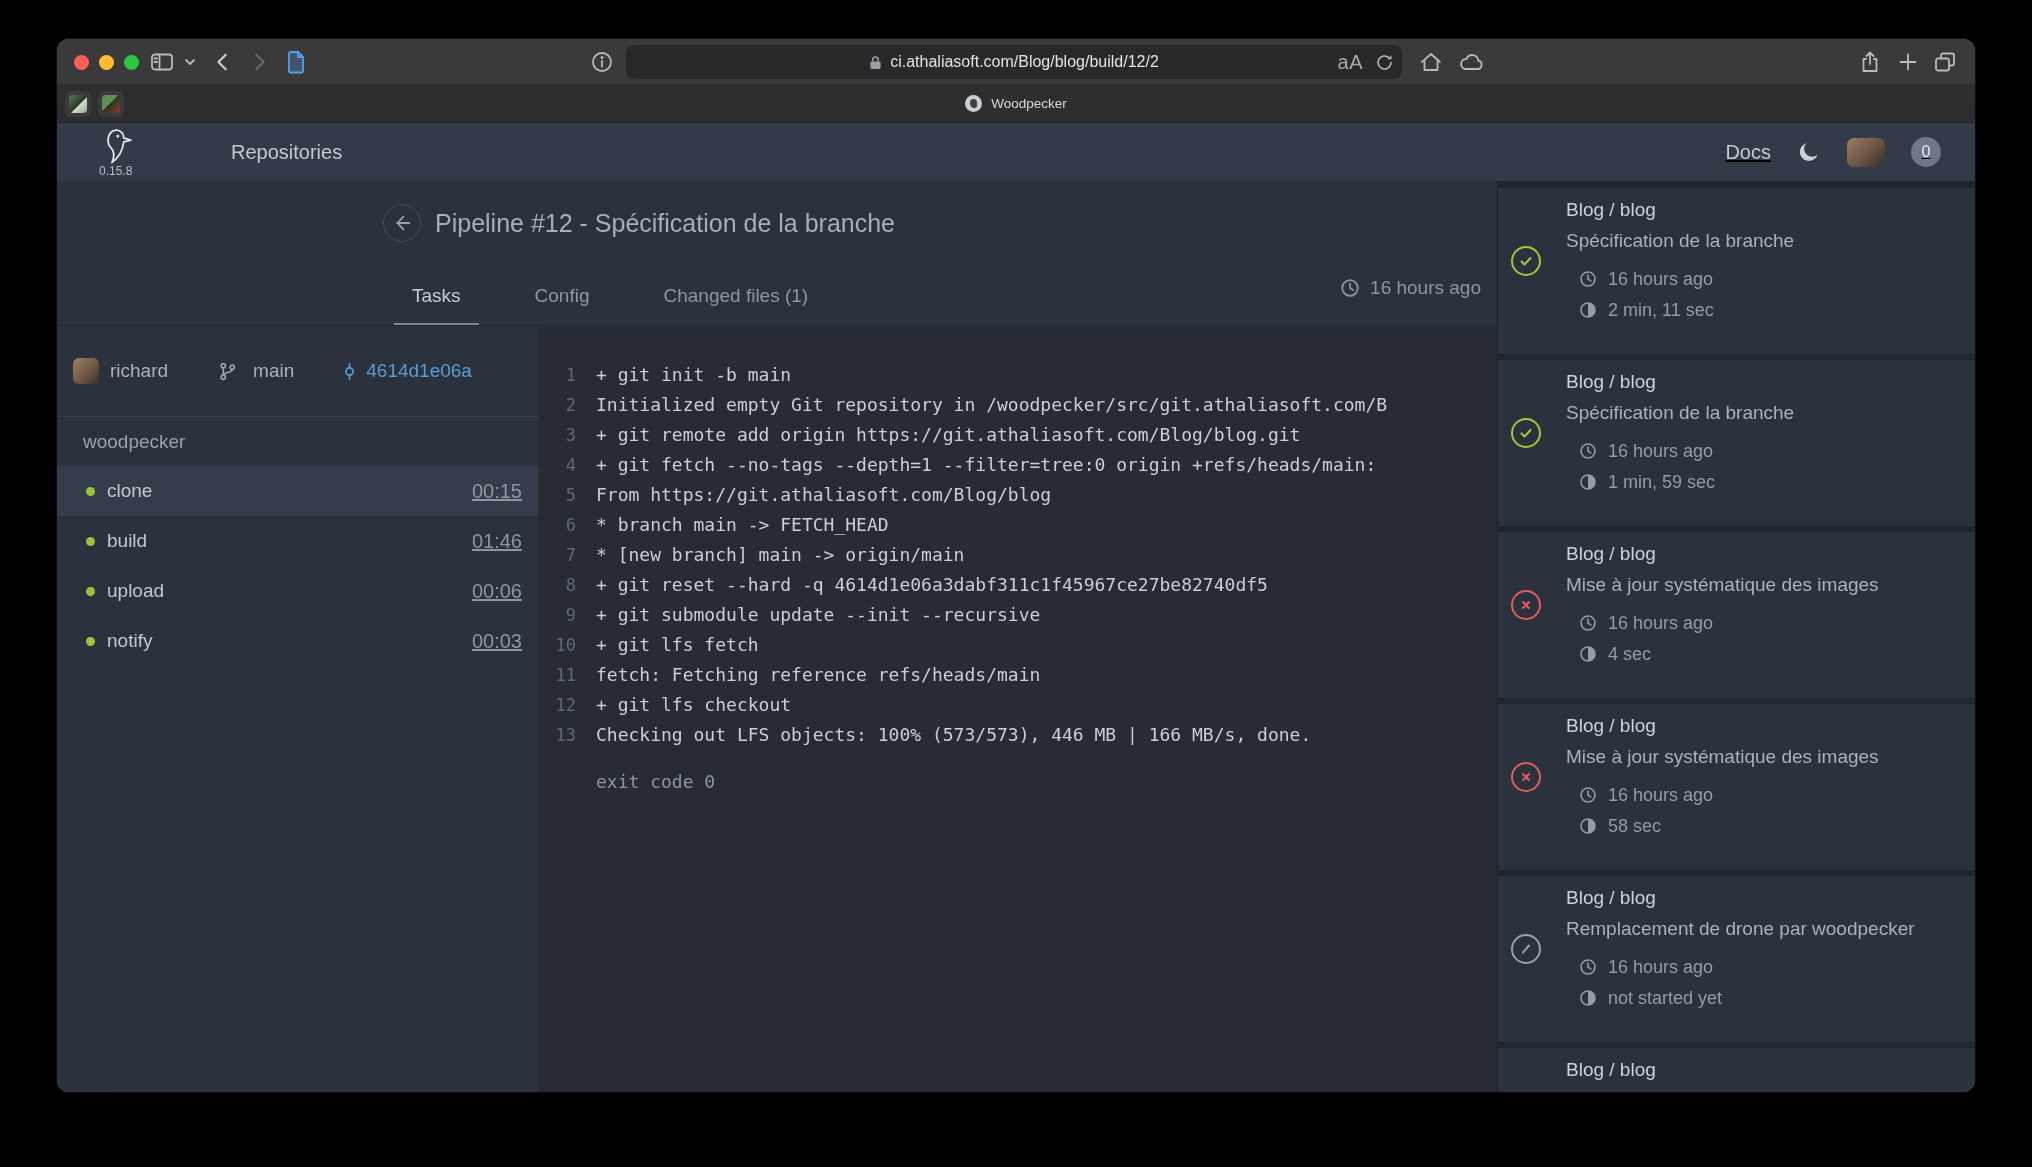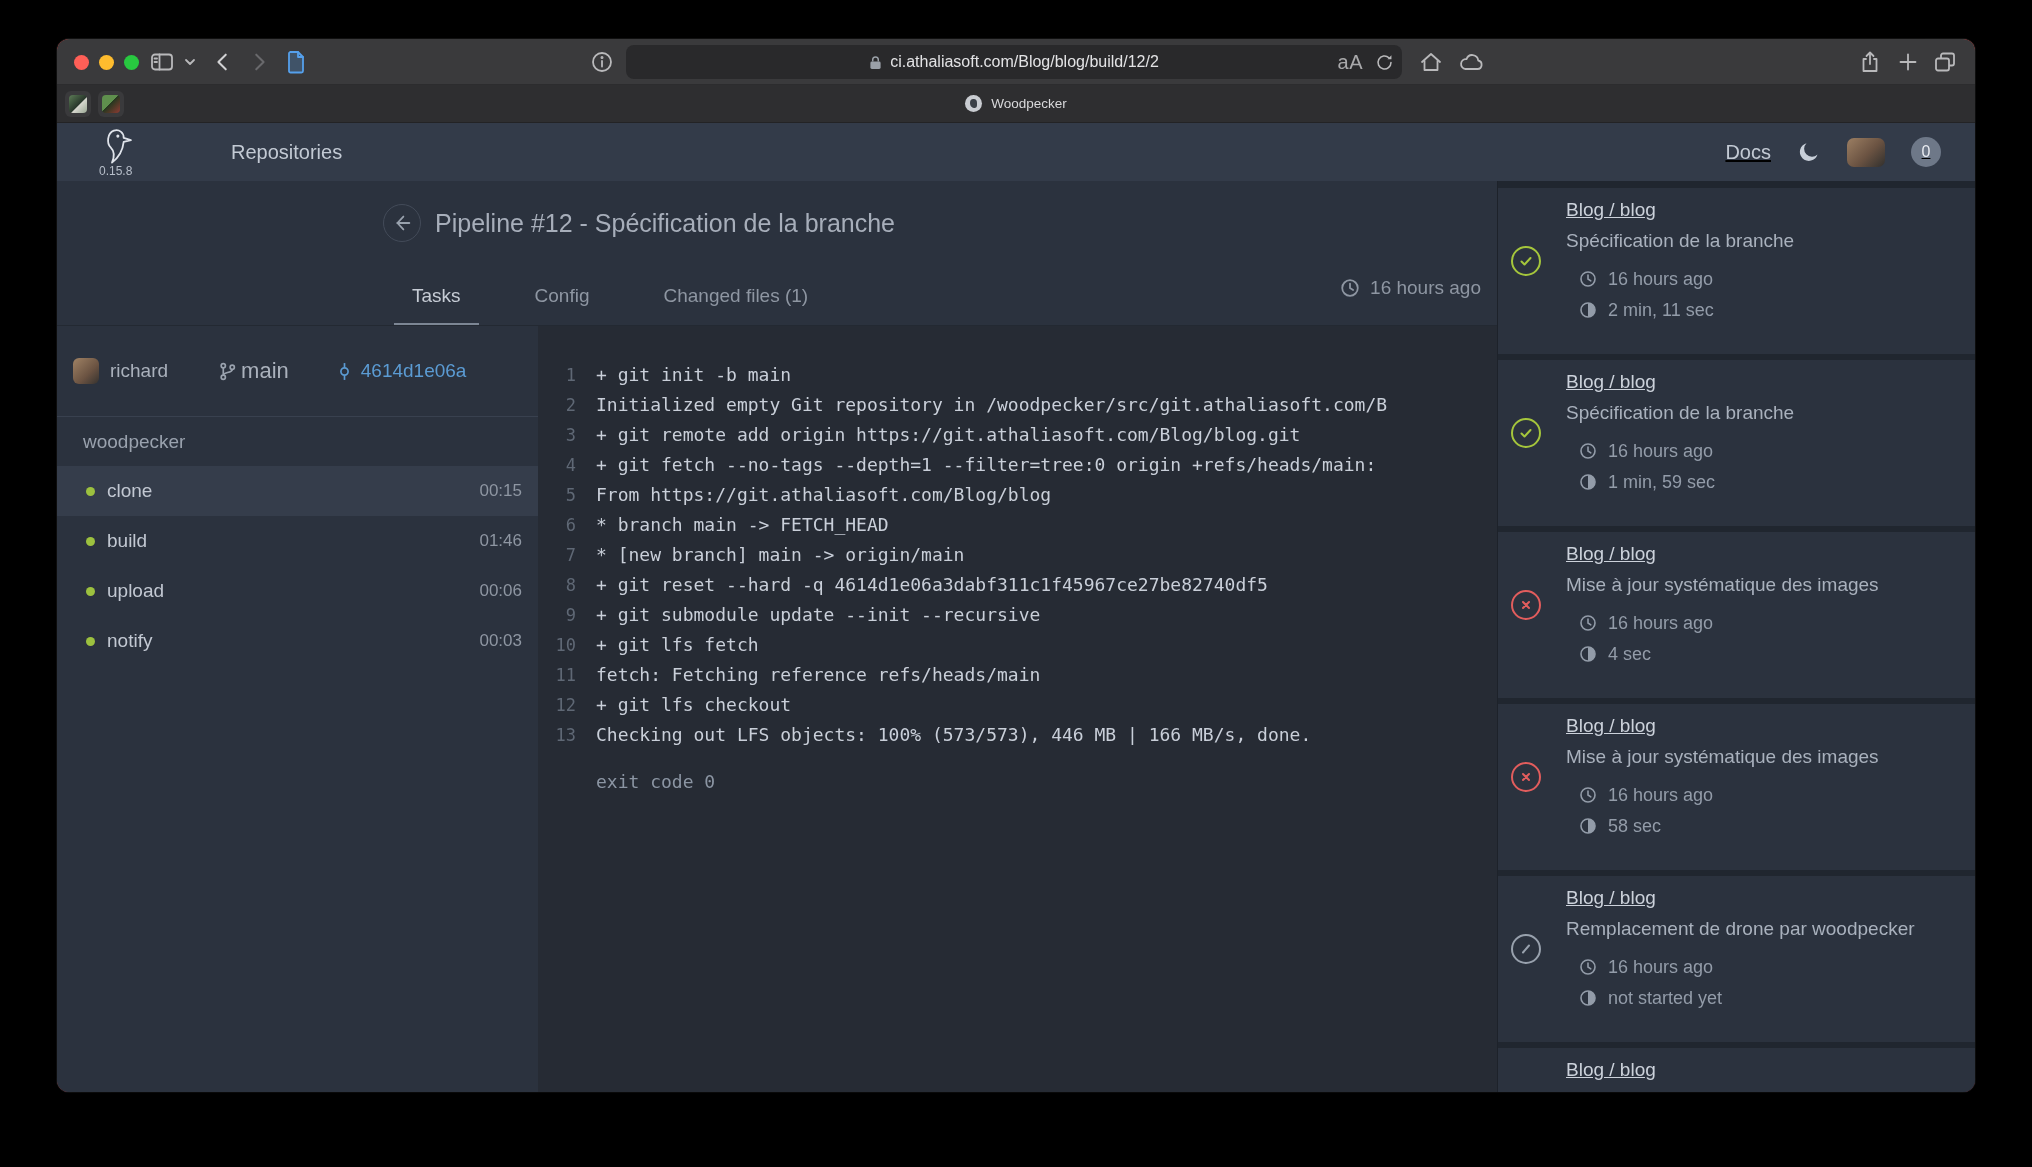--- a/index.html
+++ b/index.html
@@ -72,31 +72,31 @@
     color:#8e96a2; font-size:19px; }
   .header-time svg, .meta-ic svg { width:20px; height:20px; display:block; }
 
   .mbody { display:flex; height:766px; }
 
   
   .steps-panel { width:481px; background:#2b323e; }
   .meta-row { height:91px; display:flex; align-items:center; padding:0 16px; border-bottom:1px solid #39414f; }
   .c-avatar { width:26px; height:26px; border-radius:6px; background:linear-gradient(135deg,#a08365,#6b5342 60%,#35322f); }
   .c-author { margin-left:11px; color:#aab1bc; font-size:19px; }
-  .c-branch { margin-left:50px; display:flex; align-items:center; gap:4px; color:#aab1bc; font-size:22px; }
+  .c-branch { margin-left:50px; display:flex; align-items:center; gap:16px; color:#aab1bc; font-size:19px; }
   .c-branch svg { width:19px; height:19px; stroke:#9aa2ae; fill:none; stroke-width:1.6; }
   .c-commit { margin-left:46px; display:flex; align-items:center; gap:7px; font-size:19px; }
   .c-commit svg { width:19px; height:19px; stroke:#5b9bd3; fill:none; stroke-width:1.6; }
   .sha-link { color:#5b9bd3; text-decoration:none; }
   .wf-name { height:49px; display:flex; align-items:center; padding-left:26px; color:#9aa2ae; font-size:19px; }
   .step { height:50px; display:flex; align-items:center; padding:0 16px 0 29px; }
   .step.active { background:#353d4b; }
   .dot { width:9px; height:9px; border-radius:50%; background:#9cc13f; }
   .step-name { margin-left:12px; color:#c2c8d2; font-size:19px; }
-  .step-time { margin-left:auto; color:#8e96a2; font-size:17px; }
+  .step-time { margin-left:auto; color:#8e96a2; font-size:20px;text-decoration:underline; }
 
   
   .log { width:959px; background:#262b34; padding-top:34px; font-family:"DejaVu Sans Mono", monospace; overflow:hidden; }
   .log-line { display:flex; line-height:30px; }
   .ln { width:38px; text-align:right; color:#5f6875; font-size:17px; flex:none; }
   .lt { margin-left:20px; white-space:pre; color:#c9cfd9; font-size:18px; }
   .exit { margin-top:17px; padding-left:58px; color:#8b95a3; font-size:18px; line-height:30px; }
 
   
   .builds { width:478px; height:911px; background:#20262f; padding-top:7px; display:flex; flex-direction:column; gap:6px; overflow:hidden; border-left:1px solid #1d222a; }
@@ -104,21 +104,21 @@
   .status-circle { position:absolute; left:13px; top:58px; width:30px; height:30px; border-radius:50%; border:2px solid #939ca9; }
   .status-circle svg { display:none; position:absolute; left:5px; top:5px; width:16px; height:16px; }
   .status-circle svg path { fill:none; stroke-width:2; stroke-linecap:round; stroke-linejoin:round; }
   .status-circle[data-status="success"] { border-color:#a5c63c; }
   .status-circle[data-status="success"] .g-check { display:block; } .status-circle[data-status="success"] path { stroke:#a5c63c; }
   .status-circle[data-status="failure"] { border-color:#e25d5d; }
   .status-circle[data-status="failure"] .g-x { display:block; } .status-circle[data-status="failure"] path { stroke:#e25d5d; }
   .status-circle[data-status="skipped"] { border-color:#98a1ad; }
   .status-circle[data-status="skipped"] .g-slash { display:block; } .status-circle[data-status="skipped"] path { stroke:#98a1ad; }
   .build-text { position:absolute; left:68px; top:10px; right:10px; }
-  .build-repo { display:inline-block; color:#ccd2db; font-size:19px; text-decoration:underline; line-height:24px; }
+  .build-repo { display:inline-block; color:#ccd2db; font-size:19px; line-height:24px; }
   .build-msg { margin-top:7px; color:#a9b1bd; font-size:19px; line-height:24px; }
   .build-meta { margin-top:15px; margin-left:13px; display:flex; align-items:center; gap:11px;
     color:#939ca9; font-size:18px; line-height:22px; }
   .build-meta + .build-meta { margin-top:9px; }
   .build-meta .ic svg { width:18px; height:18px; display:block; }
 </style>
 </head>
 <body>
 
 <div class="stage">

